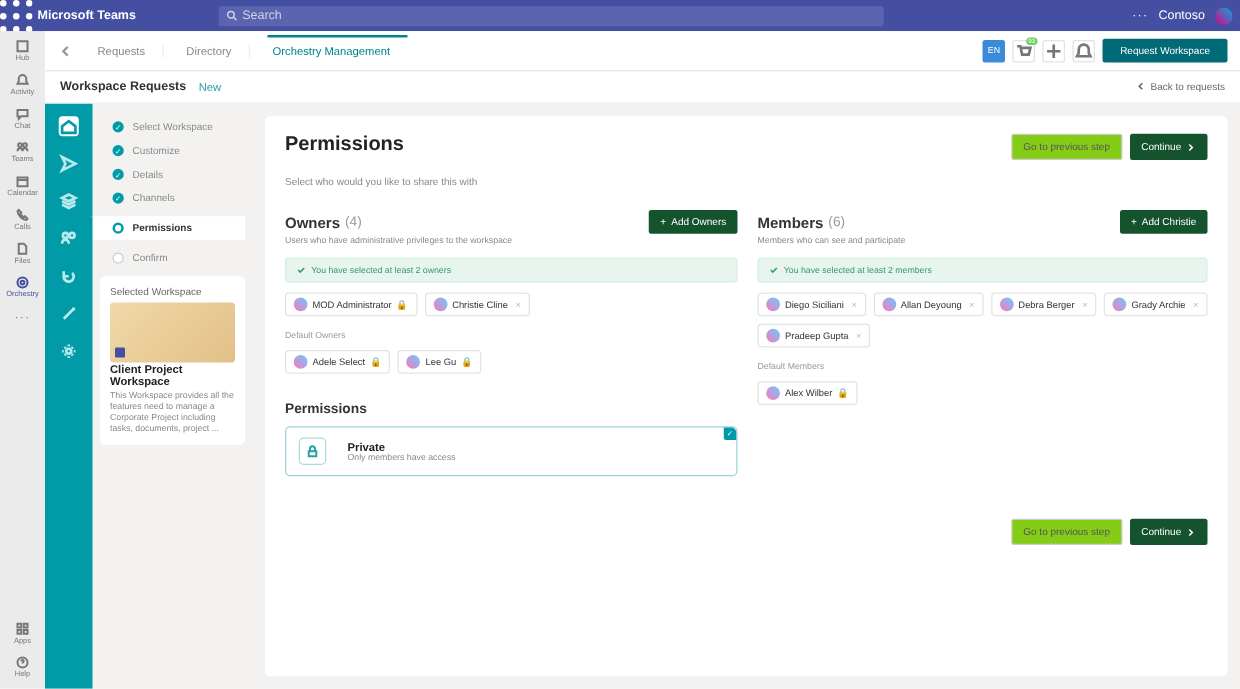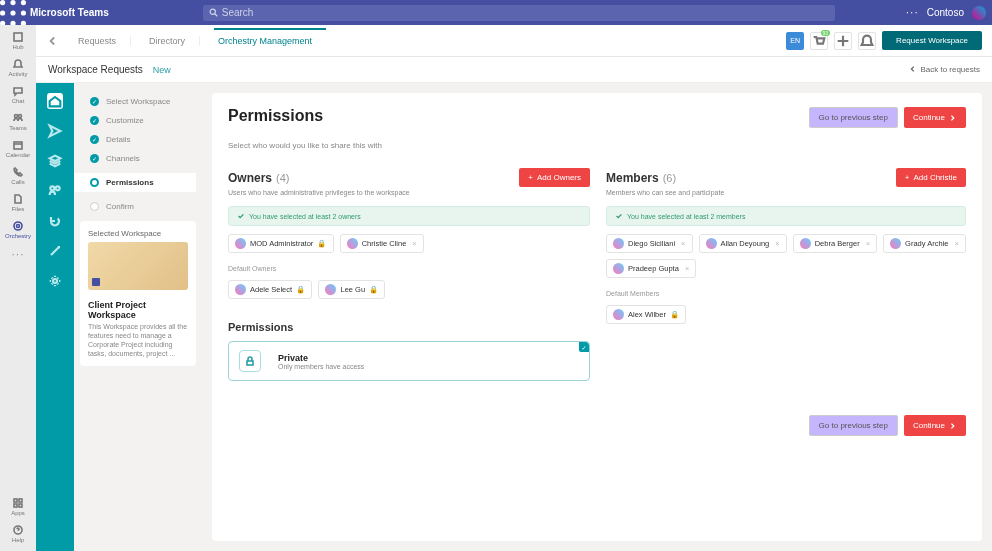--- a/index.html
+++ b/index.html
@@ -1,20 +1,20 @@
 <!DOCTYPE html>
 <html><head>
 <meta charset="utf-8">
 <style>
 *{margin:0;padding:0;box-sizing:border-box;font-family:"Segoe UI",Arial,sans-serif}
 body{width:992px;height:551px;overflow:hidden;background:#f5f5f5;font-size:9px;color:#555}
 .topbar{height:25px;background:#444fa2;display:flex;align-items:center;color:#fff;font-size:10px}
 .waffle{width:26px;display:flex;align-items:center;justify-content:center}
 .brand{font-weight:600;margin-left:4px}
-.search{margin-left:94px;width:632px;height:16px;background:#5b64af;border-radius:2px;display:flex;align-items:center;padding:0 6px;color:#cfd2ea}
+.search{margin-left:66px;width:532px;height:16px;background:#5b64af;border-radius:2px;display:flex;align-items:center;padding:0 6px;color:#cfd2ea}
 .search svg{width:9px;height:9px;margin-right:4px}
 .top-right{margin-left:auto;display:flex;align-items:center;gap:8px;padding-right:6px}
 .avatar{width:14px;height:14px;border-radius:50%;background:linear-gradient(45deg,#d08,#0ad)}
 .dots{letter-spacing:1px}
 .shell{display:flex;height:526px}
 .rail{width:36px;background:#ebebeb;display:flex;flex-direction:column;align-items:center;font-size:6px;color:#777;padding-top:6px}
 .rail .it{display:flex;flex-direction:column;align-items:center;margin-bottom:8px;gap:1px;cursor:pointer}
 .rail .it.active{color:#444fa2}
 .rail svg{width:12px;height:12px}
 .rail .spacer{flex:1}
@@ -24,47 +24,47 @@
 .tabrow .back{width:14px;color:#999}
 .tabrow .tab{color:#888;padding:0 4px;border-right:1px solid #eee;padding-right:14px;cursor:pointer}
 .tabrow .tab.last{border-right:none}
 .tabrow .tab.active{color:#00838f;border-top:2px solid #00838f;margin-top:-1px;padding-top:6px;padding-bottom:7px}
 .tabrow-r{margin-left:auto;display:flex;align-items:center;gap:6px;padding-right:10px}
 .lang{width:18px;height:18px;background:#3b8bd8;color:#fff;font-size:7px;display:flex;align-items:center;justify-content:center;border-radius:2px}
 .iconbtn{width:18px;height:18px;background:#fff;border:1px solid #e2e2e2;border-radius:2px;display:flex;align-items:center;justify-content:center;color:#777;position:relative}
 .badge{position:absolute;top:-3px;right:-3px;background:#6ecf68;color:#fff;font-size:5px;border-radius:6px;padding:0 2px}
 .reqbtn{background:#006b77;color:#fff;padding:5px 14px;font-size:8px;border-radius:2px;cursor:pointer}
 .crumb{height:26px;background:#fff;border-bottom:1px solid #eee;display:flex;align-items:center;padding:0 12px}
-.crumb .prim{font-weight:400;font-size:10px;color:#333}
+.crumb .prim{font-weight:700;font-size:10px;color:#333}
 .crumb .new{margin-left:10px;color:#2aa0a6;font-size:9px}
 .crumb-r{margin-left:auto;color:#666;font-size:8px;cursor:pointer;display:flex;align-items:flex-start;gap:3px}
 .body{flex:1;display:flex;background:#f3f2f1}
 .teal{width:38px;background:#009ba7;display:flex;flex-direction:column;align-items:center;padding-top:10px;gap:14px}
 .teal .ti{width:16px;height:16px;display:flex;align-items:center;justify-content:center;color:#b8e9ed;border-radius:3px}
 .teal .ti.active{background:#fff;color:#009ba7}
 .panel{width:128px;padding:14px 6px 0 6px}
 .step{display:flex;align-items:center;gap:7px;margin-bottom:10px;font-size:8px;color:#888;padding-left:10px;cursor:pointer}
 .step .dot{width:9px;height:9px;border-radius:50%;background:#009ba7;display:flex;align-items:center;justify-content:center;color:#fff;font-size:6px}
 .step.upcoming .dot{background:#fff;border:1px solid #ccc}
 .step.current{background:#fff;border-left:2px solid #009ba7;margin-left:-8px;padding:5px 0 5px 16px}
 .step.current .dot{background:#fff;border:2px solid #009ba7}
 .step.current span{color:#333;font-weight:600}
 .card{background:#fff;border-radius:4px;padding:8px;margin-top:10px}
 .card .t{font-size:8px;color:#666;margin-bottom:4px}
 .card .img{width:100%;height:48px;background:linear-gradient(135deg,#f0d9a8,#e2c088);border-radius:3px;position:relative}
 .card .img::after{content:"";position:absolute;left:4px;bottom:4px;width:8px;height:8px;background:#444fa2;border-radius:1px}
-.card .wn{font-size:9px;font-weight:600;margin-top:10px;color:#222}
+.card .wn{font-size:9px;font-weight:600;margin-top:0;color:#222}
 .card .wd{font-size:7px;color:#888;margin-top:2px;line-height:1.3}
 .main{flex:1;background:#fff;margin:10px;border-radius:4px;padding:14px 16px;overflow:auto}
 .mh{display:flex;align-items:flex-start}
 .mh .t{font-size:16px;font-weight:700;color:#222}
 .mh .s{font-size:8px;color:#888;margin-top:16px}
 .mh .act{margin-left:auto;display:flex;gap:6px}
-.ghost{border:1px solid #ccc;background:#c4b5fd;color:#555;padding:5px 9px;font-size:8px;border-radius:2px;cursor:pointer}
-.prim-btn{background:#ef4444;color:#fff;padding:5px 9px;font-size:8px;border-radius:2px;cursor:pointer;display:flex;align-items:center;gap:4px}
+.ghost{border:1px solid #ccc;background:#84cc16;color:#555;padding:5px 9px;font-size:8px;border-radius:2px;cursor:pointer}
+.prim-btn{background:#14532d;color:#fff;padding:5px 9px;font-size:8px;border-radius:2px;cursor:pointer;display:flex;align-items:center;gap:4px}
 .cols{display:flex;gap:16px;margin-top:18px}
 .col{flex:1}
 .colh{display:flex;align-items:center}
 .colh .ct{font-size:12px;font-weight:600;color:#333}
 .colh .cc{color:#999;margin-left:4px;font-size:11px;}
 .colh .add{margin-left:auto}
 .sub{font-size:7px;color:#888;margin-top:2px}
 .banner{background:#e8f5ef;border-radius:3px;padding:5px 8px;font-size:7px;color:#2f9a6e;margin-top:10px;display:flex;align-items:center;gap:4px;border:1px solid #d2eee1}
 .chips{display:flex;flex-wrap:wrap;gap:6px;margin-top:8px}
 .chip{display:flex;align-items:center;gap:4px;border:1px solid #e3e3e3;border-radius:3px;padding:3px 6px;font-size:7.5px;color:#333}

